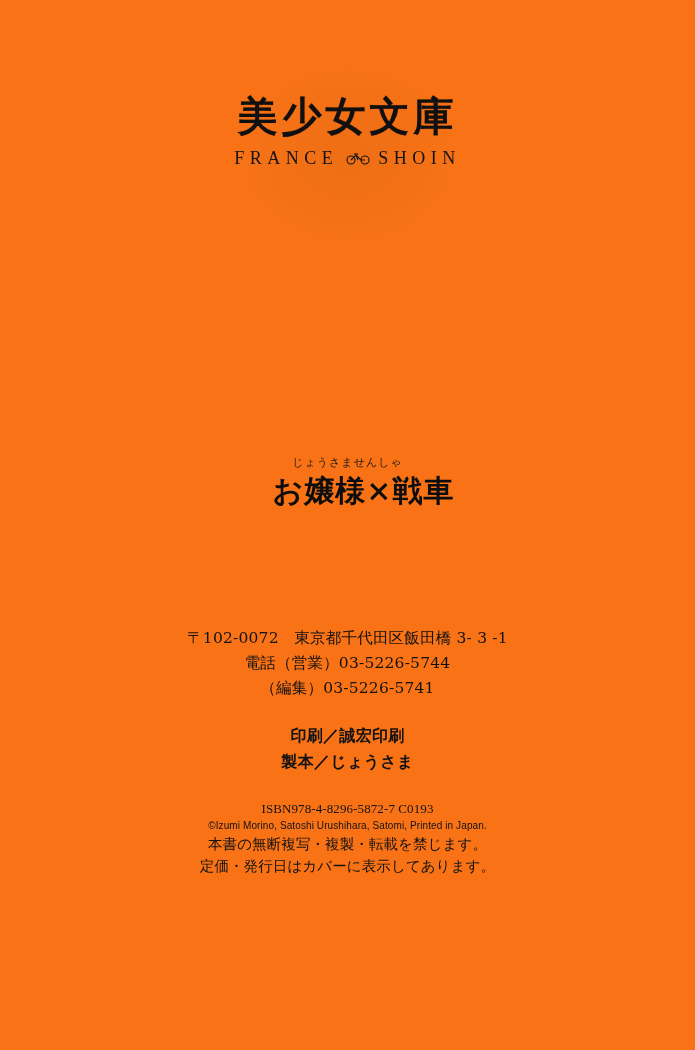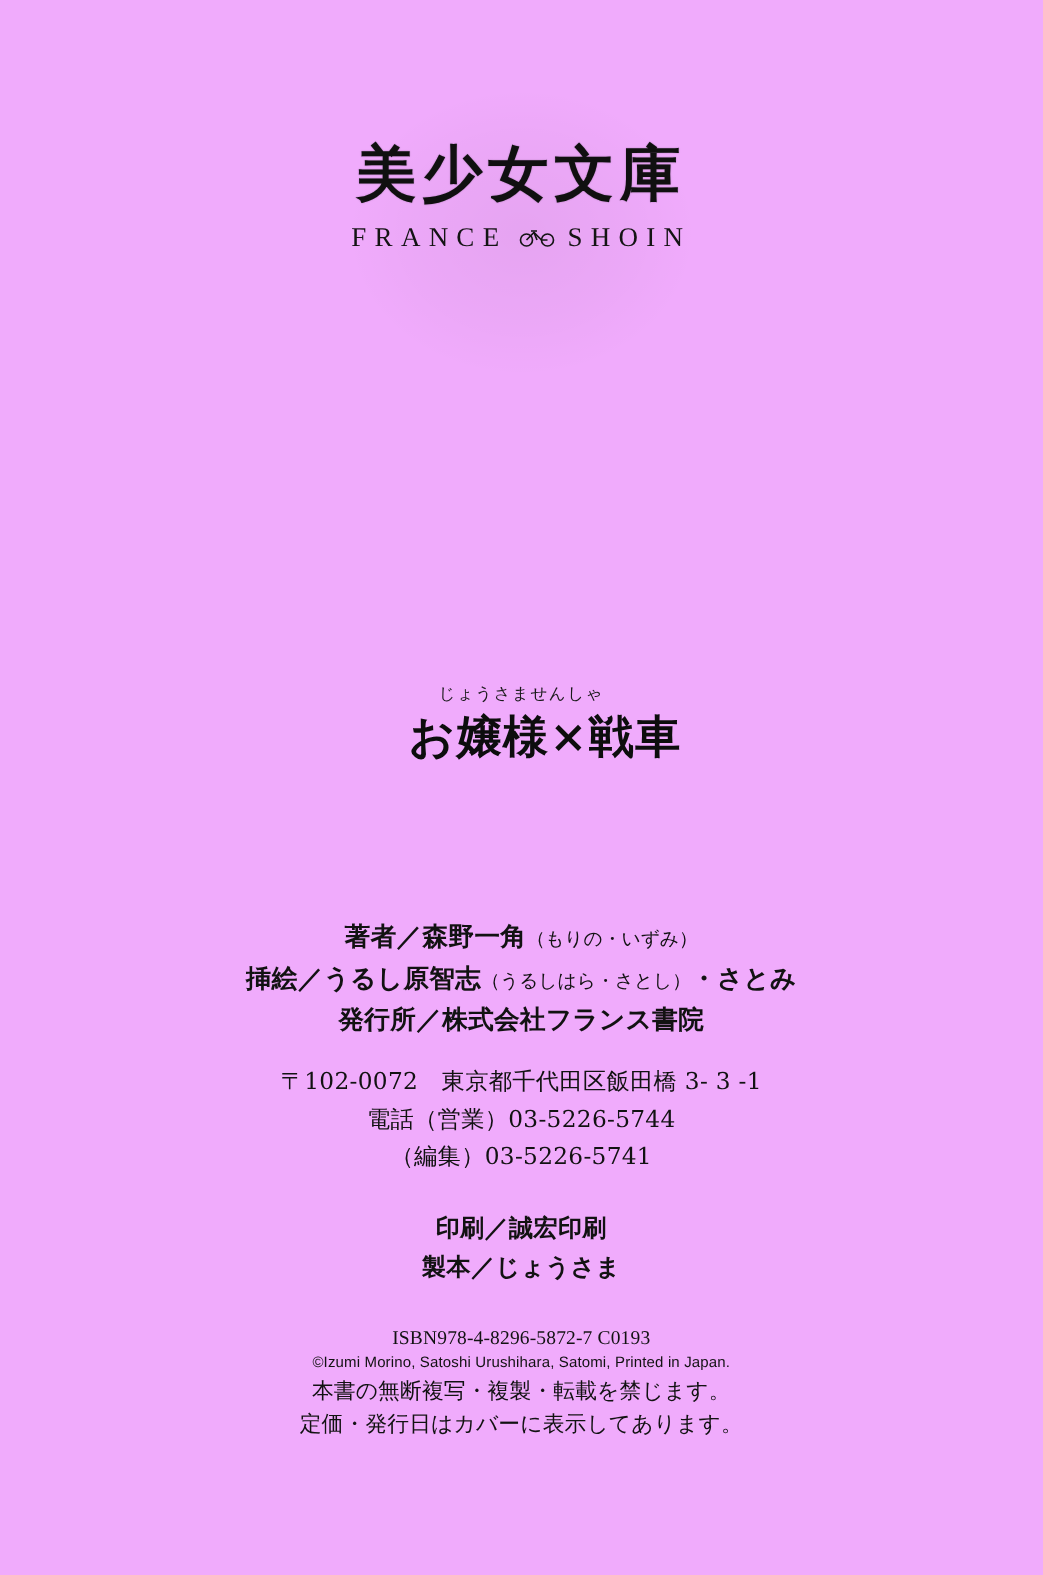--- a/index.html
+++ b/index.html
@@ -12,21 +12,21 @@
     height: 1050px;
     position: relative;
     font-family: "Liberation Sans", sans-serif;
     color: #1a1a1a;
     overflow: hidden;
   }
 
   .page {
     position: absolute;
     inset: 0;
-    background: #f0abfc;
+    background: #f97316;
   }
 
   
   .logo-area {
     position: absolute;
     top: 96px;
     left: 0;
     right: 0;
     text-align: center;
   }
@@ -181,29 +181,20 @@
   <div class="title-area">
     <div class="ruby-line">
       <span>じょうさま</span>
       <span>せんしゃ</span>
     </div>
     <div class="title-main">お嬢様×戦車</div>
   </div>
 
   <div class="colophon">
 
-    <div class="credits">
-      <div>
-        <span>著者／森野一角</span><span class="small">（もりの・いずみ）</span>
-      </div>
-      <div>
-        <span>挿絵／うるし原智志</span><span class="small">（うるしはら・さとし）</span><span>・さとみ</span>
-      </div>
-      <div>発行所／株式会社フランス書院</div>
-    </div>
 
     <div class="address">
       <div>〒102-0072　東京都千代田区飯田橋 3- 3 -1</div>
       <div>電話（営業）03-5226-5744</div>
       <div>（編集）03-5226-5741</div>
     </div>
 
     <div class="printing">
       <div>印刷／誠宏印刷</div>
       <div>製本／じょうさま</div>

